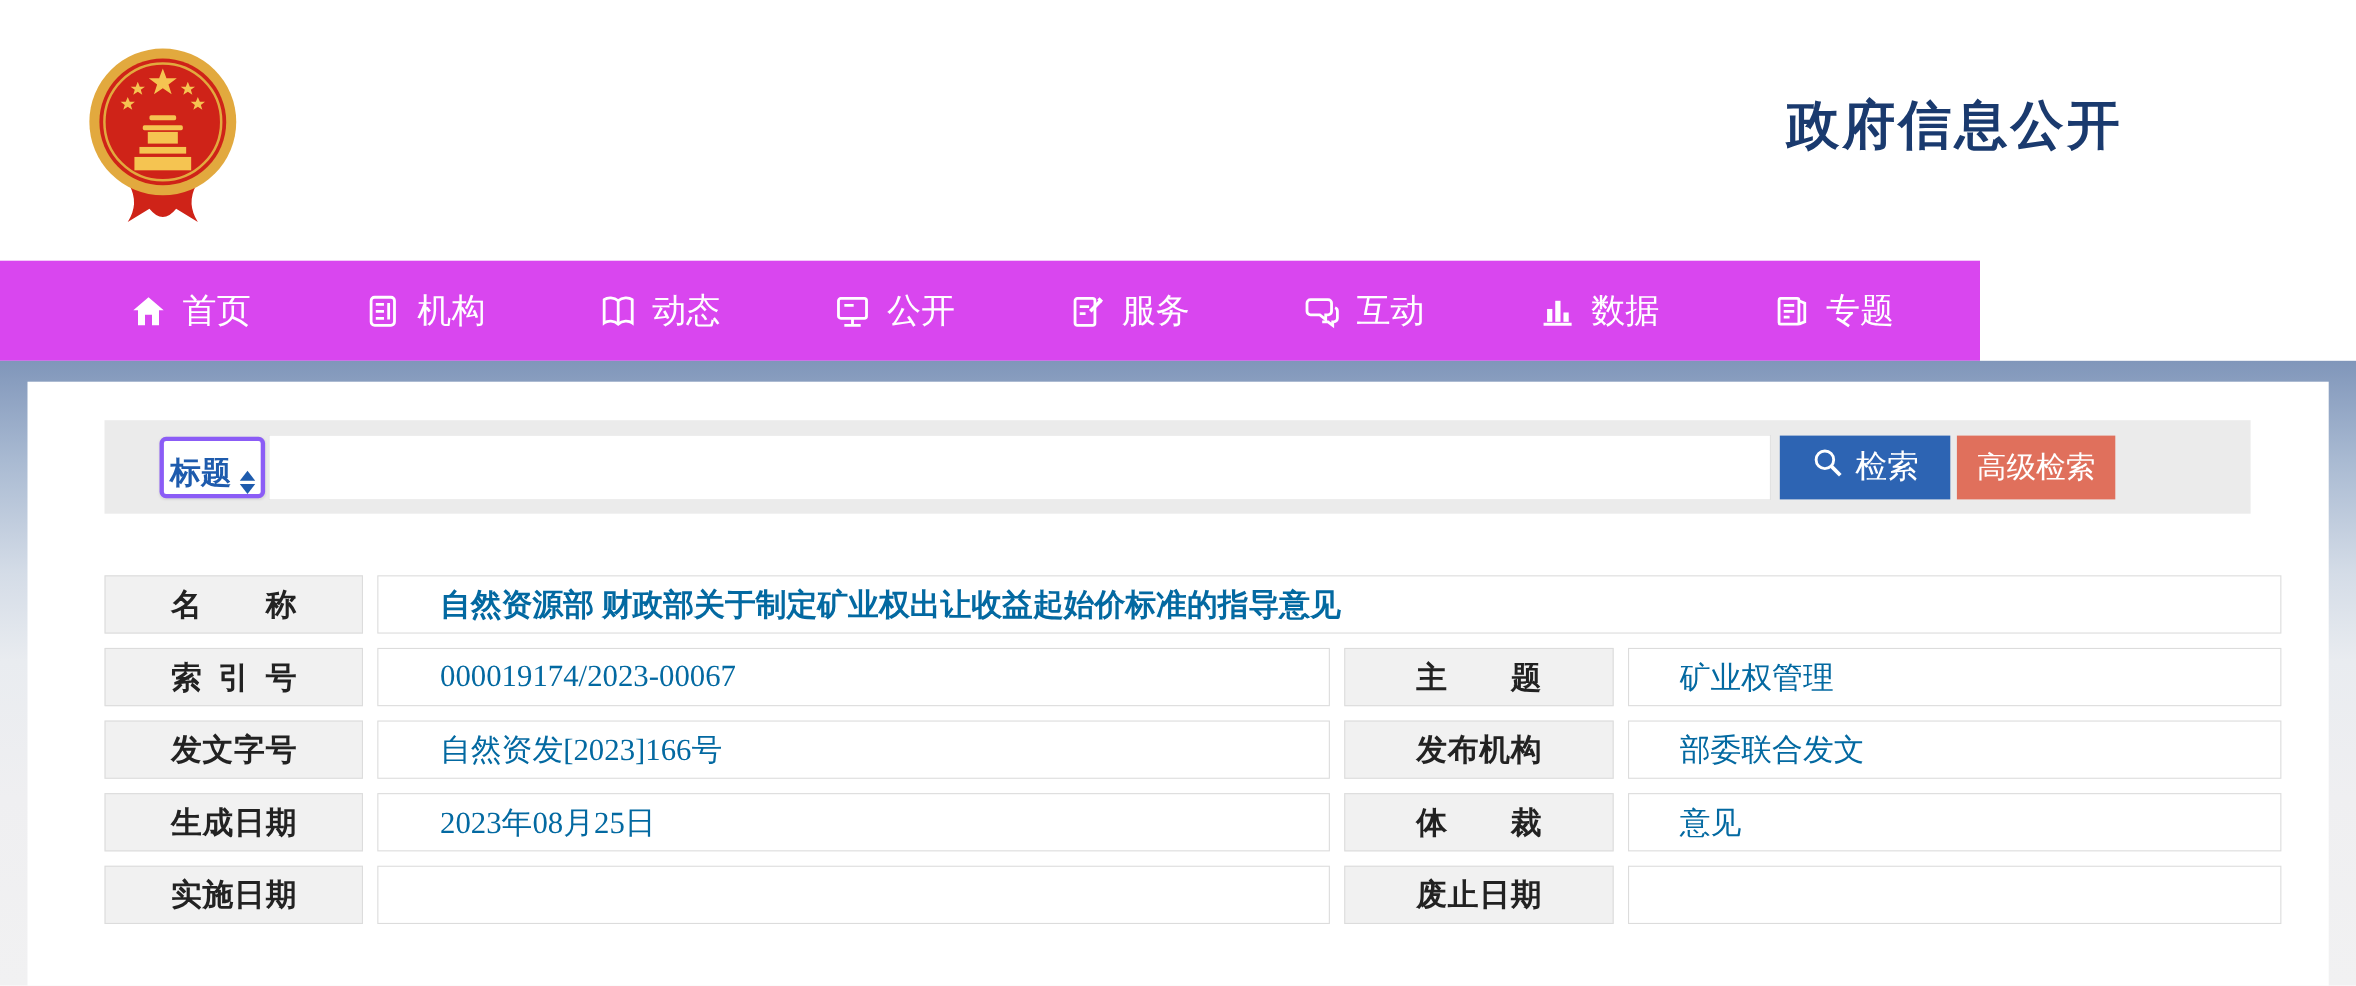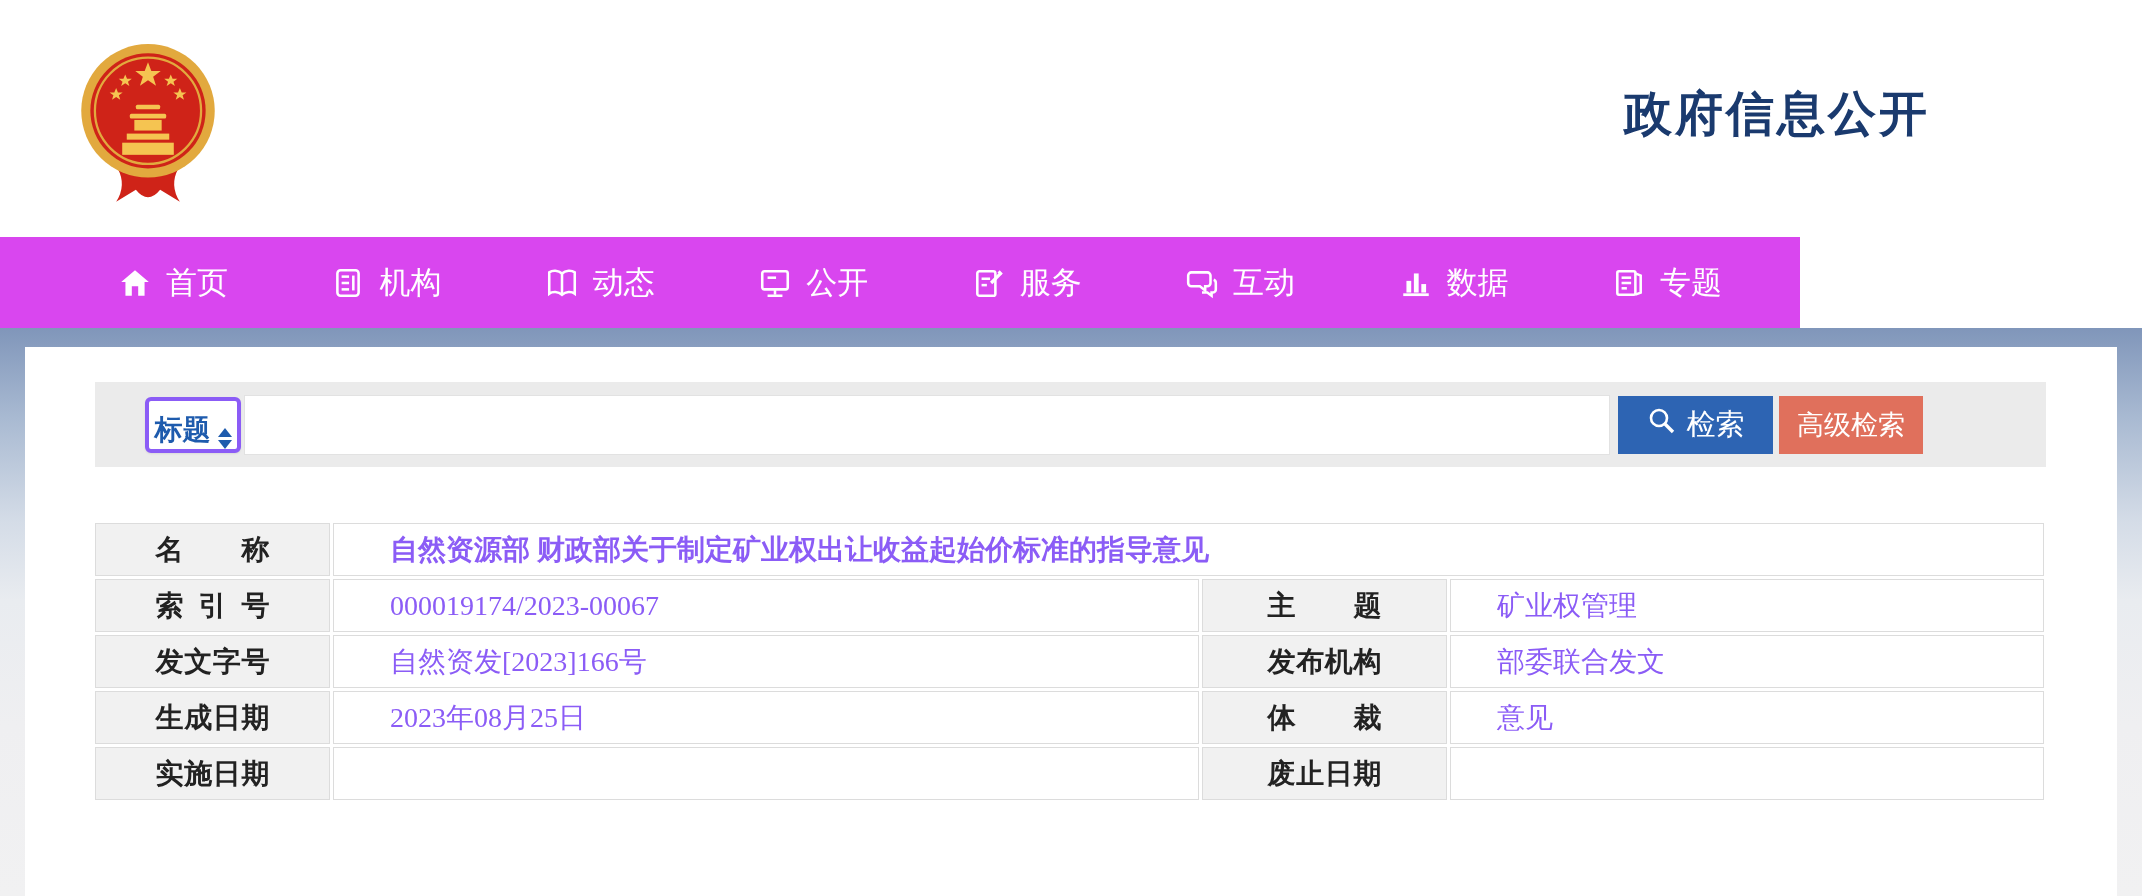--- a/index.html
+++ b/index.html
@@ -57,30 +57,30 @@
     margin-left:3px; width:1366px; height:60px; border:1px solid #e2e2e2; background:#fff;
     font-size:28px; padding:0 18px; outline:none; flex:0 0 auto;
   }
   .btn { border:none; display:flex; align-items:center; justify-content:center; color:#fff; cursor:pointer; flex:0 0 auto; }
   .btn-search { margin-left:8px; width:155px; height:58px; background:#2d64b3; font-size:29px; gap:10px; }
   .btn-adv { margin-left:6px; width:144px; height:58px; background:#e0705c; font-size:27px; }
 
   
   .doc-table {
     position:absolute; left:70px; top:176px; width:1952px;
-    display:grid; grid-template-columns:235px 866px 245px 594px; gap:3px;
+    display:grid; grid-template-columns:235px 866px 245px 594px; gap:13px;
     font-family:"Liberation Serif","DejaVu Serif",serif;
   }
   .cell { border:1px solid #dcdcdc; height:53px; background:#fff; display:flex; align-items:center; }
   .cell-label { background:#f1f1f1; justify-content:center; }
   .cell-label span {
     display:inline-block; width:114px; font-size:28px; font-weight:bold; color:#222;
     text-align:justify; text-align-last:justify;
   }
-  .cell-value { font-size:28px; color:#8b5cf6; padding-left:56px; overflow:hidden; white-space:nowrap; }
+  .cell-value { font-size:28px; color:#0369a1; padding-left:56px; overflow:hidden; white-space:nowrap; }
   .cell-value.col2 { padding-left:46px; }
   .cell-value.title-span { grid-column:2 / 5; font-weight:bold; }
 </style>
 </head>
 <body>
 
 <div class="header">
 
   <span class="emblem">
     <svg width="152" height="176" viewBox="0 0 100 116">

